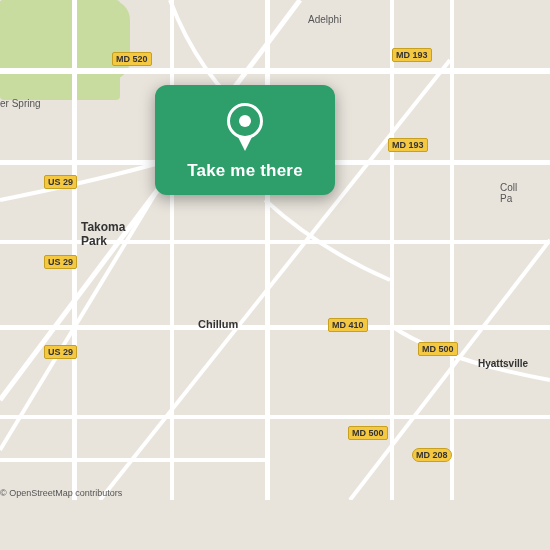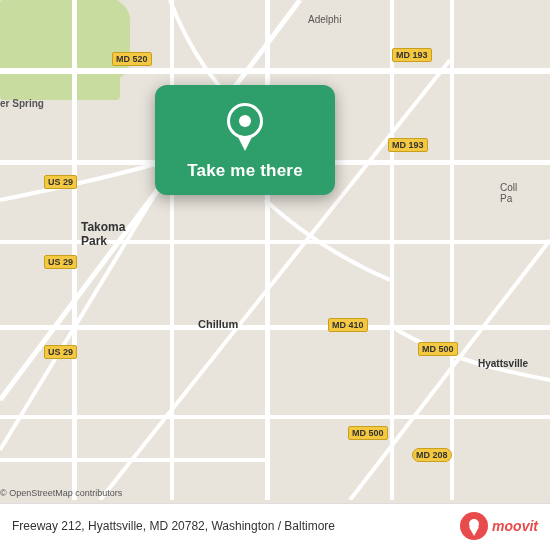--- a/index.html
+++ b/index.html
@@ -240,46 +240,34 @@
   <div class="road-label" style="top:345px;left:44px;">US 29</div>
   <div class="road-label" style="top:52px;left:112px;">MD 520</div>
   <div class="road-label" style="top:48px;left:392px;">MD 193</div>
   <div class="road-label" style="top:138px;left:388px;">MD 193</div>
   <div class="road-label" style="top:318px;left:328px;">MD 410</div>
   <div class="road-label" style="top:342px;left:418px;">MD 500</div>
   <div class="road-label" style="top:426px;left:348px;">MD 500</div>
   <div class="road-label" style="top:448px;left:412px;border-radius:7px;">MD 208</div>
 
   <div class="place-label" style="top:14px;left:308px;">Adelphi</div>
-  <div class="place-label" style="top:98px;left:0px;font-weight:bold;">er Spring</div>
+  <div class="place-label" style="top:98px;left:0px;">er Spring</div>
   <div class="place-label-bold" style="top:220px;left:81px;font-size:12px;">Takoma<br>Park</div>
   <div class="place-label-bold" style="top:318px;left:198px;">Chillum</div>
   <div class="place-label-bold" style="top:358px;left:478px;font-size:10px;">Hyattsville</div>
   <div class="place-label" style="top:182px;left:500px;">Coll<br>Pa</div>
 
   <div class="card-overlay">
 
     <div class="location-pin">
       <div class="pin-tail-inner"></div>
       <div class="pin-tail"></div>
       <div class="pin-circle">
         <div class="pin-inner"></div>
       </div>
     </div>
 
     <button class="take-me-there-btn">Take me there</button>
   </div>
 
   <div class="osm-credit">© OpenStreetMap contributors</div>
 
-  <div class="bottom-bar">
-    <div class="bottom-bar-text">Freeway 212, Hyattsville, MD 20782, Washington / Baltimore</div>
-    <div class="moovit-logo">
-
-      <svg class="moovit-icon" viewBox="0 0 28 28">
-        <circle cx="14" cy="14" r="14" fill="#e84b4b"></circle>
-        <circle cx="14" cy="12" r="5" fill="white"></circle>
-        <polygon points="14,24 9,15 19,15" fill="white"></polygon>
-      </svg>
-      <span class="moovit-text">moovit</span>
-    </div>
-  </div>
 </div>
 
 </body></html>

